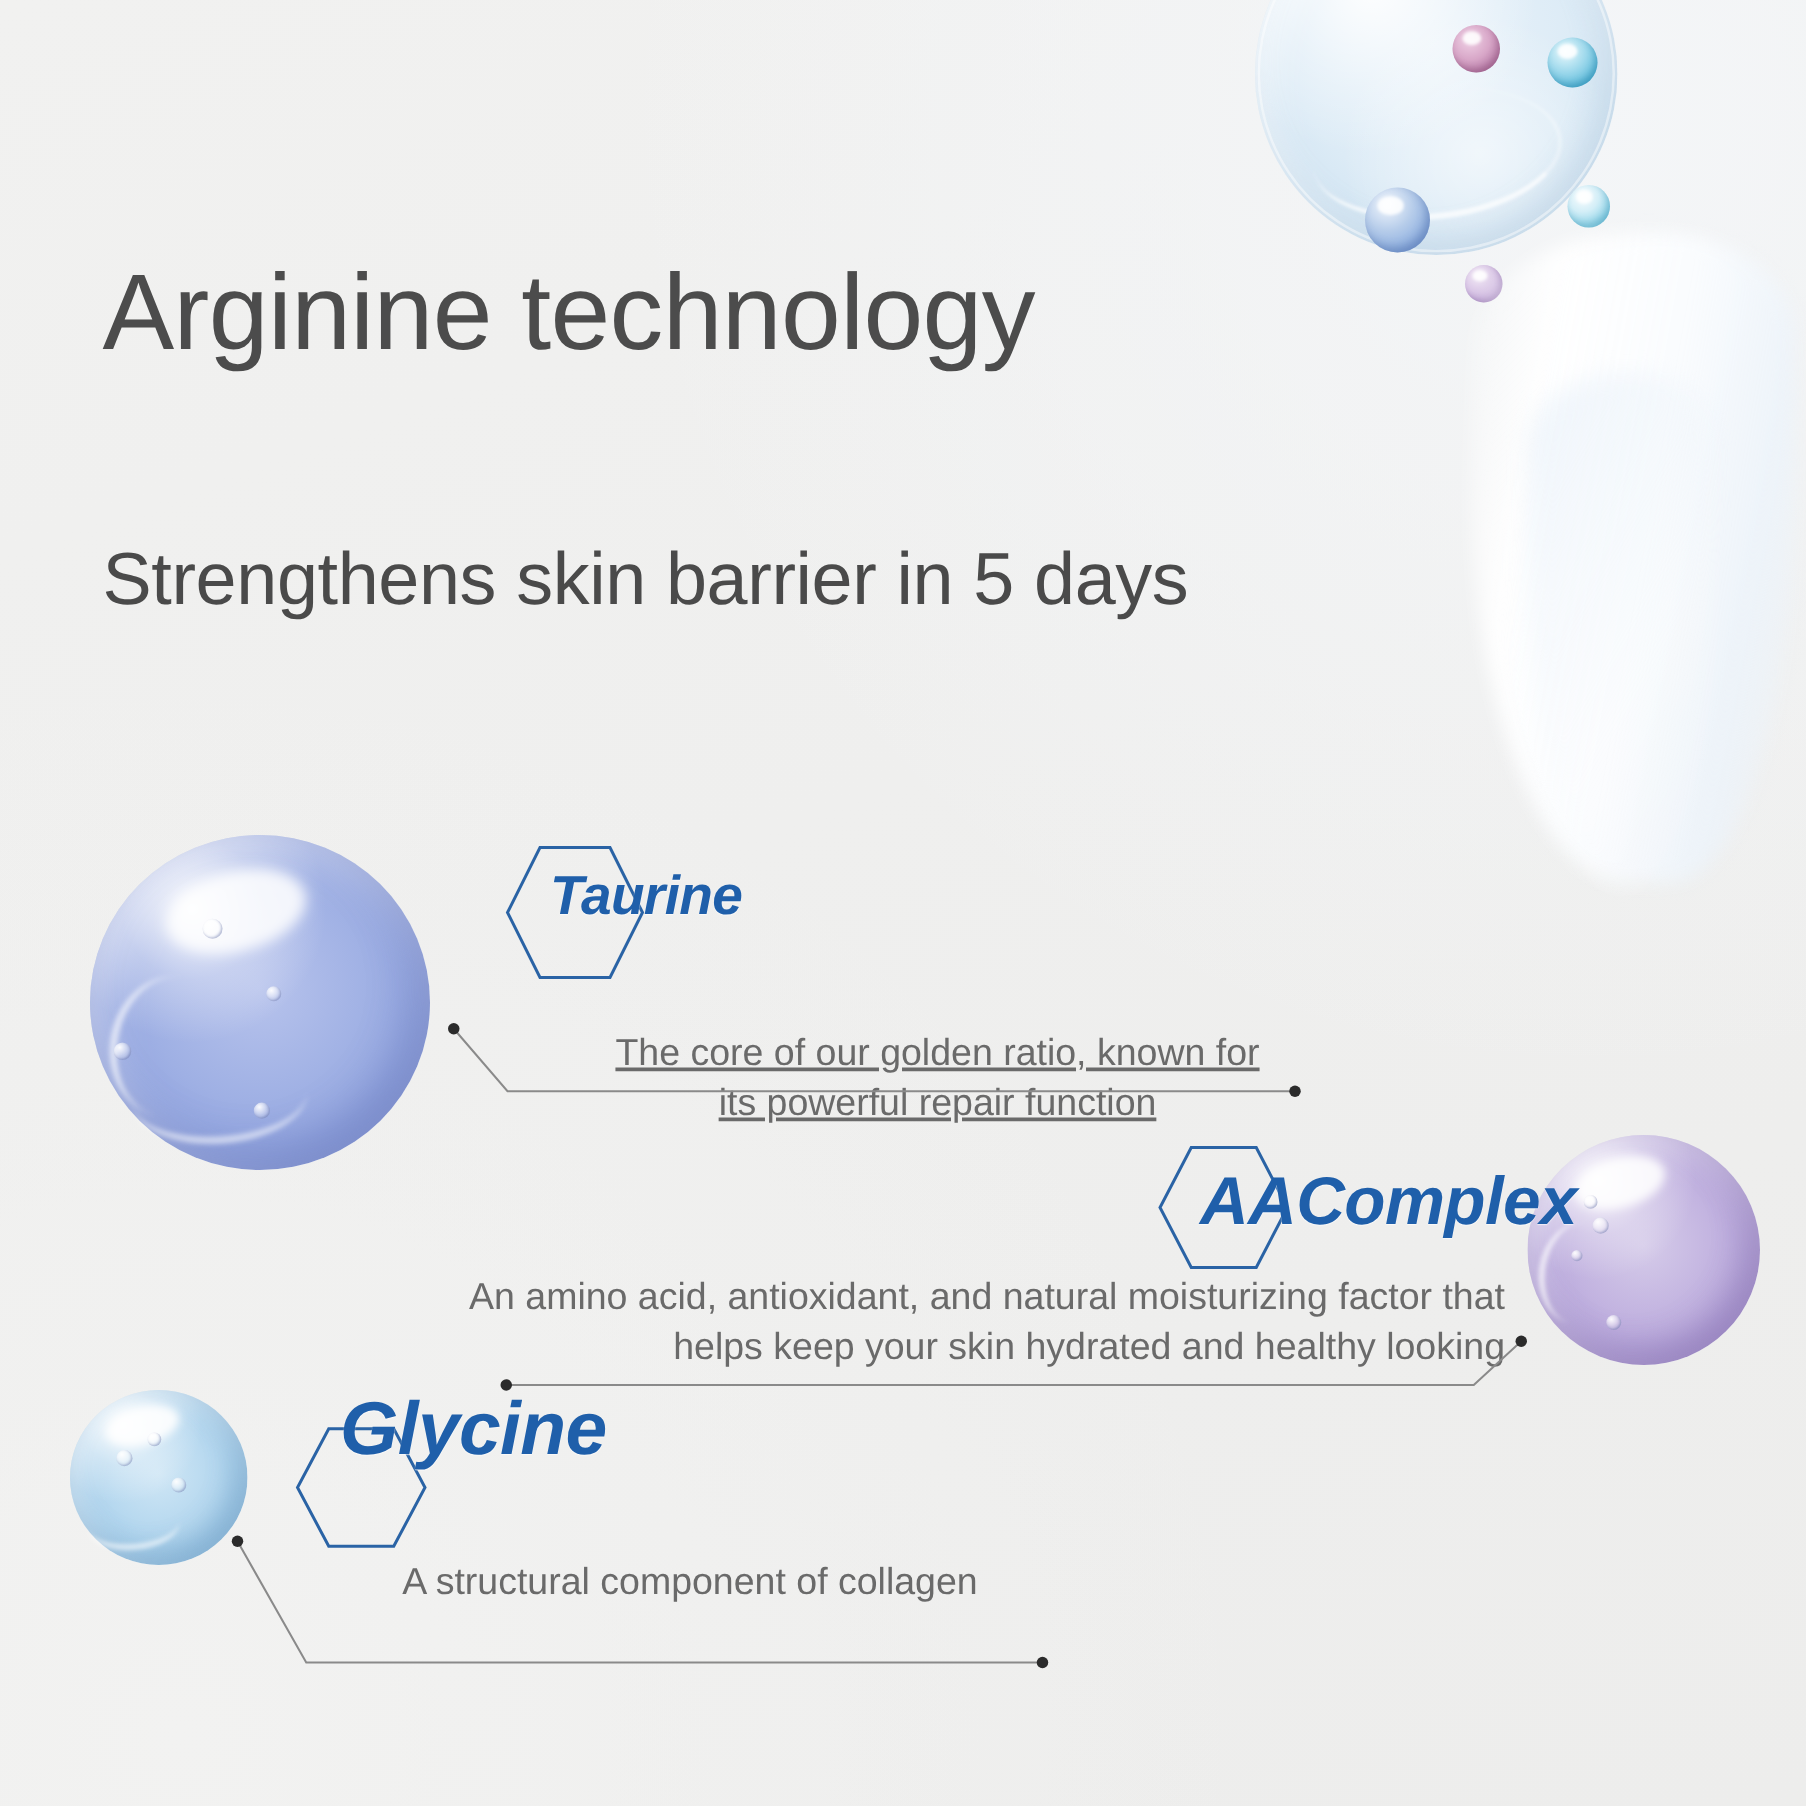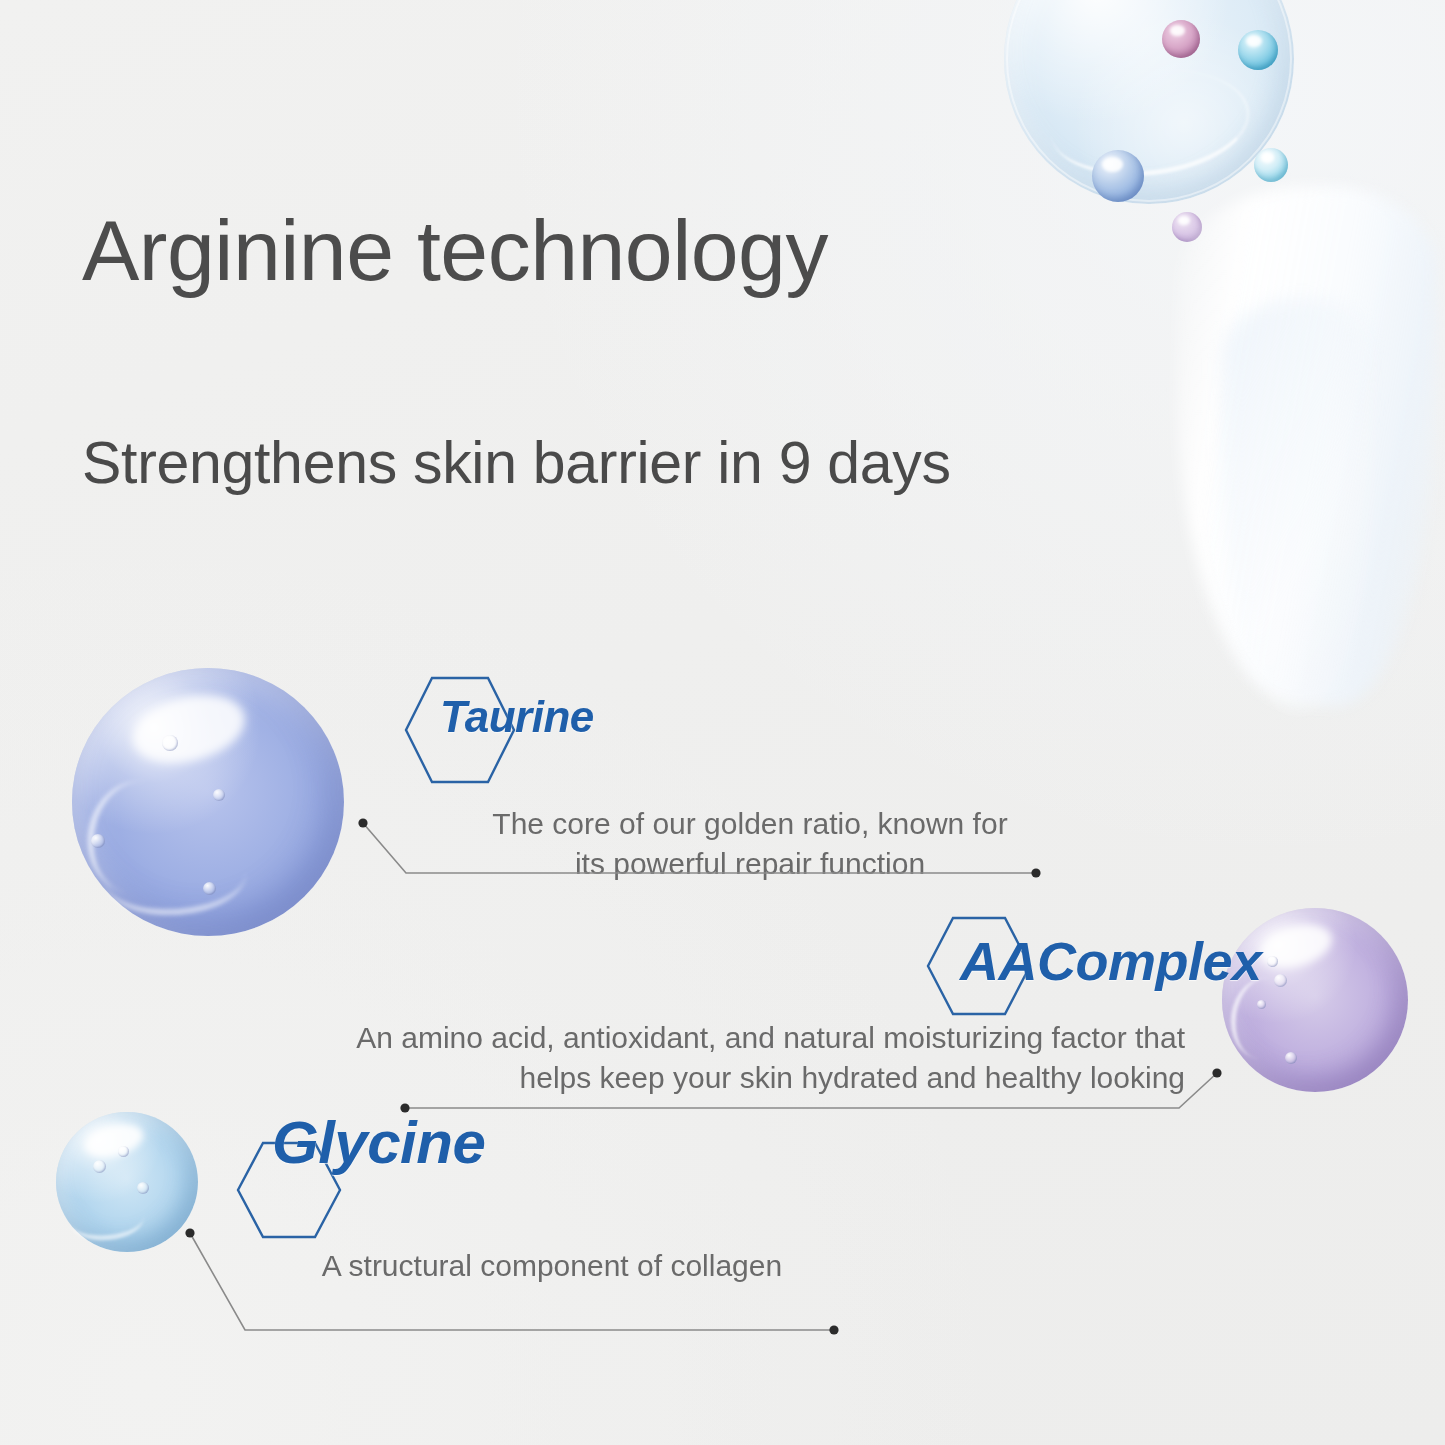--- a/index.html
+++ b/index.html
@@ -195,21 +195,21 @@
     </div>
   <div class="drop" id="drop-lav">
       <span class="gl"></span>
     </div>
   <div id="cream-stream"></div>
   <div id="cream-stream2"></div>
 
   <div id="headline">
     <div class="h1line">Arginine technology</div>
   </div>
-  <div id="subhead">Strengthens skin barrier in 9 days</div>
+  <div id="subhead">Strengthens skin barrier in 5 days</div>
 
   <div class="sphere" id="sphere-blue">
     <span class="hi"></span>
       <span class="arc2"></span>
       <span class="arc3"></span>
     <span class="microbub" style="left:33%;top:25%;width:16px;height:16px;"></span>
     <span class="microbub" style="left:52%;top:45%;width:12px;height:12px;"></span>
     <span class="microbub" style="left:7%;top:62%;width:14px;height:14px;"></span>
     <span class="microbub" style="left:48%;top:80%;width:13px;height:13px;"></span>
   </div>
@@ -231,37 +231,37 @@
     <span class="microbub" style="left:57%;top:50%;width:12px;height:12px;"></span>
   </div>
 
   <div class="ingredient" id="ing-taurine">
     <div class="hexwrap" style="left:404px;top:676px;">
       <svg width="110" height="108" viewBox="0 0 110 108" fill="none">
         <path d="M28 2 L84 2 L110 54 L84 106 L28 106 L2 54 Z" stroke="#2a63a5" stroke-width="2.4" fill="none"></path>
       </svg>
     </div>
     <div class="ing-name" style="left:440px;top:692px;font-size:44px;">Taurine</div>
-    <div class="ing-desc center" style="left:430px;top:804px;width:640px;">The core of our golden ratio, known for
+    <div class="ing-desc center" style="left:430px;top:823px;width:640px;text-decoration:underline;">The core of our golden ratio, known for
 its powerful repair function</div>
     <svg class="connector" style="left:352px;top:810px;width:700px;height:80px;">
       <path d="M11 13 L54 63 L684 63" stroke="#8a8a8a" stroke-width="1.6" fill="none"></path>
       <circle cx="11" cy="13" r="4.6" fill="#2b2b2b"></circle>
       <circle cx="684" cy="63" r="4.6" fill="#2b2b2b"></circle>
     </svg>
   </div>
 
   <div class="ingredient" id="ing-arginine">
     <div class="hexwrap" style="left:926px;top:916px;">
       <svg width="104" height="100" viewBox="0 0 104 100" fill="none">
         <path d="M27 2 L79 2 L104 50 L79 98 L27 98 L2 50 Z" stroke="#2a63a5" stroke-width="2.4" fill="none"></path>
       </svg>
     </div>
     <div class="ing-name" style="left:960px;top:930px;font-size:54px;">AAComplex</div>
-    <div class="ing-desc right" style="left:173px;top:1018px;width:1012px;">An amino acid, antioxidant, and natural moisturizing factor that
+    <div class="ing-desc right" style="left:192px;top:1018px;width:1012px;">An amino acid, antioxidant, and natural moisturizing factor that
 helps keep your skin hydrated and healthy looking</div>
     <svg class="connector" style="left:390px;top:1060px;width:840px;height:70px;">
       <path d="M827 13 L789 48 L15 48" stroke="#8a8a8a" stroke-width="1.6" fill="none"></path>
       <circle cx="827" cy="13" r="4.6" fill="#2b2b2b"></circle>
       <circle cx="15" cy="48" r="4.6" fill="#2b2b2b"></circle>
     </svg>
   </div>
 
   <div class="ingredient" id="ing-glycine">
     <div class="hexwrap" style="left:236px;top:1141px;">

